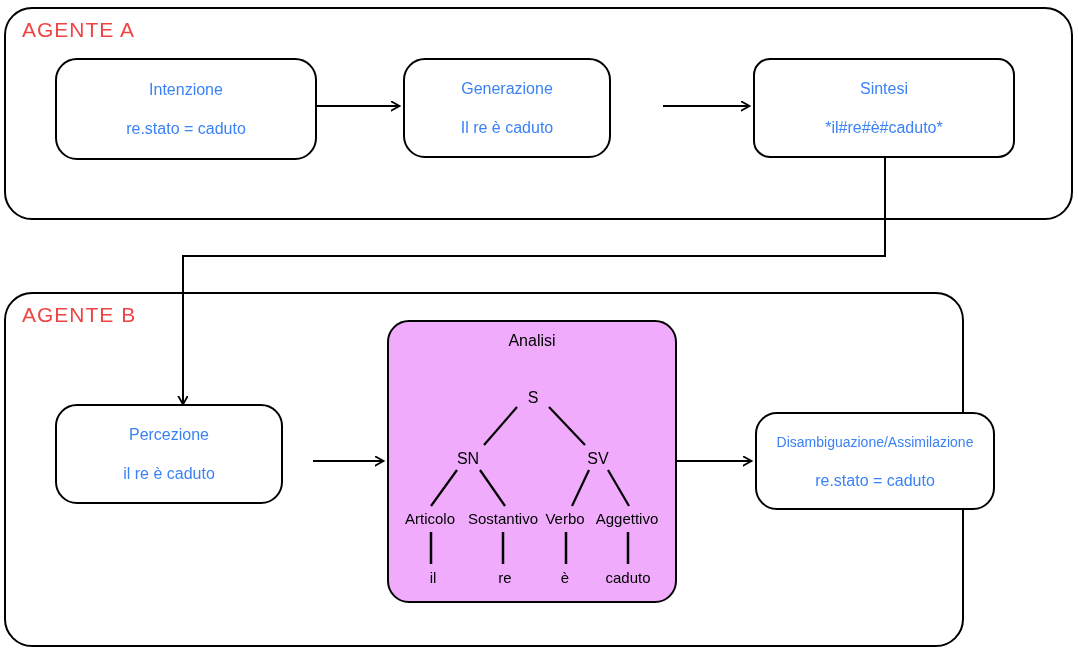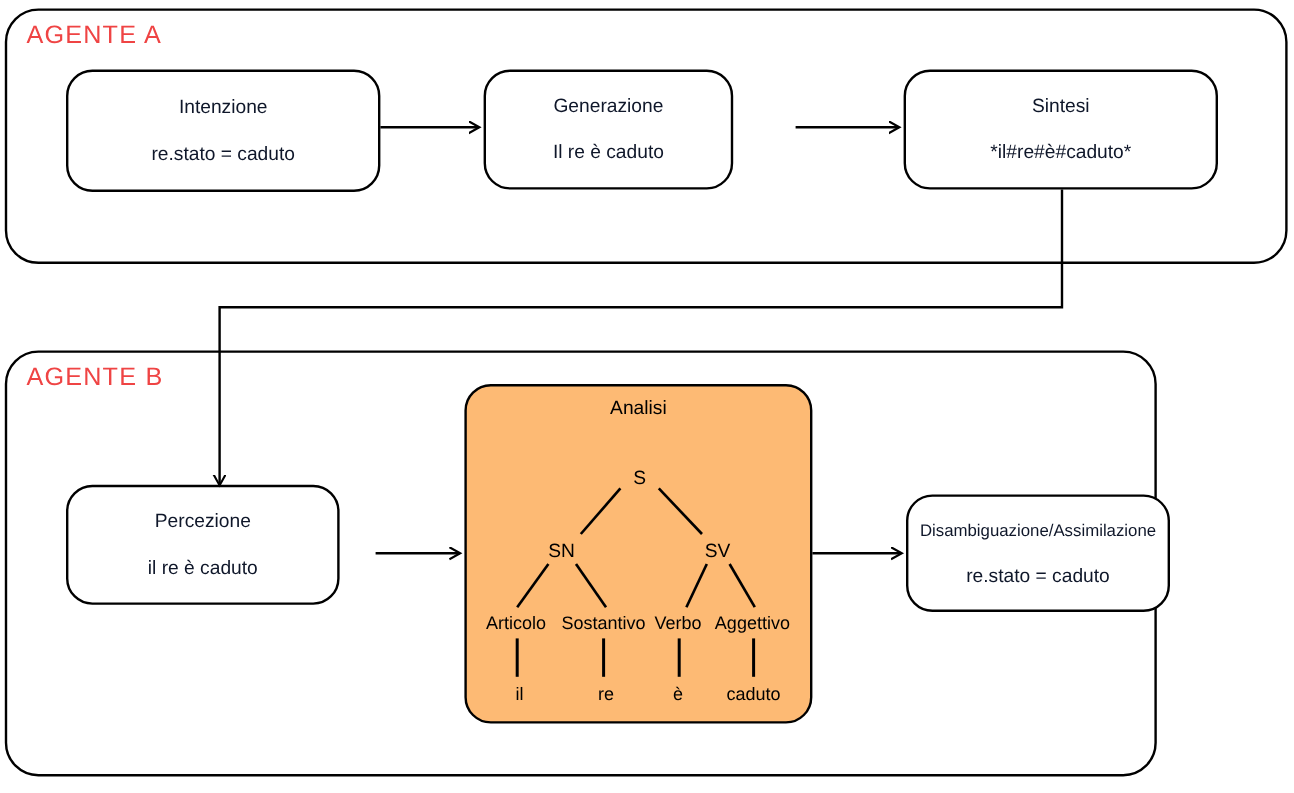--- a/index.html
+++ b/index.html
@@ -42,31 +42,31 @@
     flex-direction: column;
     align-items: center;
     justify-content: center;
     row-gap: 21px;
     text-align: center;
     z-index: 2;
   }
   .node-title, .node-content {
     font-size: 16px;
     line-height: 18px;
-    color: #0f172a;
+    color: #3b82f6;
     white-space: nowrap;
   }
   .node-title-small {
     font-size: 14px;
   }
   .analysis-box {
     position: absolute;
     border: 2px solid #000000;
     border-radius: 22px;
-    background: #fdba74;
+    background: #f0abfc;
     box-sizing: border-box;
     z-index: 2;
   }
   .analysis-title {
     position: absolute;
     top: 10px;
     left: 0;
     width: 100%;
     text-align: center;
     font-size: 16px;
@@ -108,31 +108,31 @@
   <div class="node" style="left:55px; top:58px; width:262px; height:102px;">
     <div class="node-title">Intenzione</div>
     <div class="node-content">re.stato = caduto</div>
   </div>
 
   <div class="node" style="left:403px; top:58px; width:208px; height:100px;">
     <div class="node-title">Generazione</div>
     <div class="node-content">Il re è caduto</div>
   </div>
 
-  <div class="node" style="left:753px; top:58px; width:262px; height:100px;">
+  <div class="node" style="left:753px; top:58px; width:262px; height:100px;border-radius:17px;">
     <div class="node-title">Sintesi</div>
     <div class="node-content">*il#re#è#caduto*</div>
   </div>
 
   <div class="node" style="left:55px; top:404px; width:228px; height:100px;">
     <div class="node-title">Percezione</div>
     <div class="node-content">il re è caduto</div>
   </div>
 
-  <div class="node" style="left:755px; top:412px; width:220px; height:98px;">
+  <div class="node" style="left:755px; top:412px; width:240px; height:98px;">
     <div class="node-title node-title-small">Disambiguazione/Assimilazione</div>
     <div class="node-content">re.stato = caduto</div>
   </div>
 
   <div class="analysis-box" style="left:387px; top:320px; width:290px; height:283px;">
     <div class="analysis-title">Analisi</div>
   </div>
 
   <svg class="overlay" width="1078" height="661" viewBox="0 0 1078 661">
     <defs>

